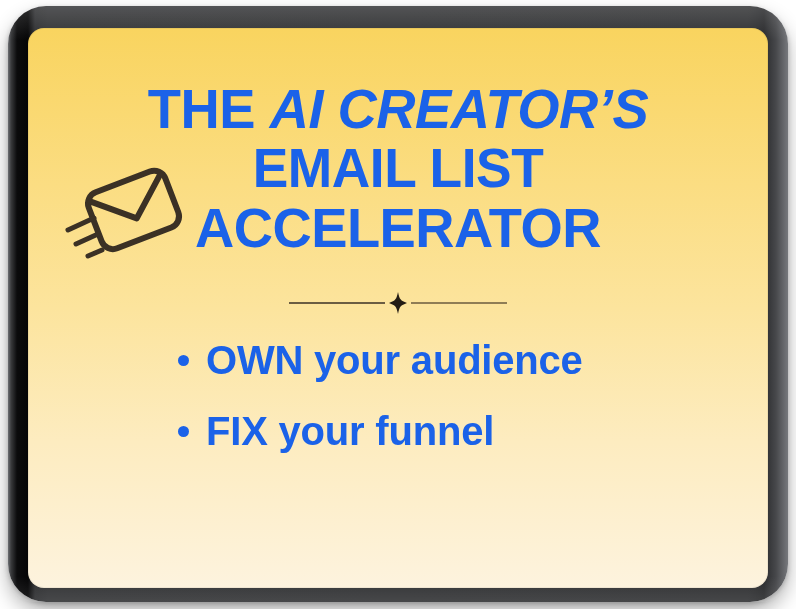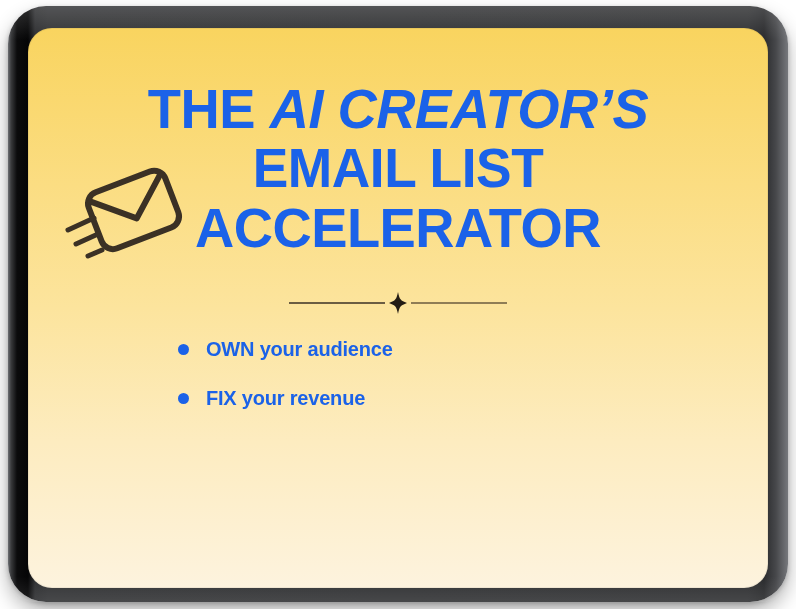--- a/index.html
+++ b/index.html
@@ -51,21 +51,21 @@
     border-radius:0 0 38px 38px;
     background:linear-gradient(0deg, rgba(255,255,255,0.10), rgba(255,255,255,0));
     pointer-events:none;
   }
 
   
   .screen {
     position:absolute;
     left:20px; top:22px;
     width:740px; height:560px;
-    border-radius:24px;
+    border-radius:16px;
     overflow:hidden;
     background:linear-gradient(180deg,
       #f9d45f 0%,
       #fbdd82 28%,
       #fce49d 50%,
       #fdecc0 74%,
       #fdf3de 100%);
     box-shadow:inset 0 0 0 1px rgba(0,0,0,0.06);
     display:flex;
     flex-direction:column;
@@ -123,21 +123,21 @@
     gap:17px;
     color:#1b62e8;
   }
   .bullet-dot {
     width:11px; height:11px;
     border-radius:50%;
     background:#1b62e8;
     flex:0 0 auto;
   }
   .bullet-text {
-    font-size:20px;
+    font-size:40px;
     font-weight:bold;
     letter-spacing:-0.2px;
     white-space:nowrap;
   }
 
   
   .envelope {
     position:absolute;
     left:36px;
     top:128px;
@@ -185,21 +185,21 @@
 
       <div class="bullets">
 
         <div class="bullet-row">
           <span class="bullet-dot"></span>
           <span class="bullet-text">OWN your audience</span>
         </div>
 
         <div class="bullet-row">
           <span class="bullet-dot"></span>
-          <span class="bullet-text">FIX your revenue</span>
+          <span class="bullet-text">FIX your funnel</span>
         </div>
 
 
       </div>
 
     </div>
   </div>
 </div>
 
 </body></html>

